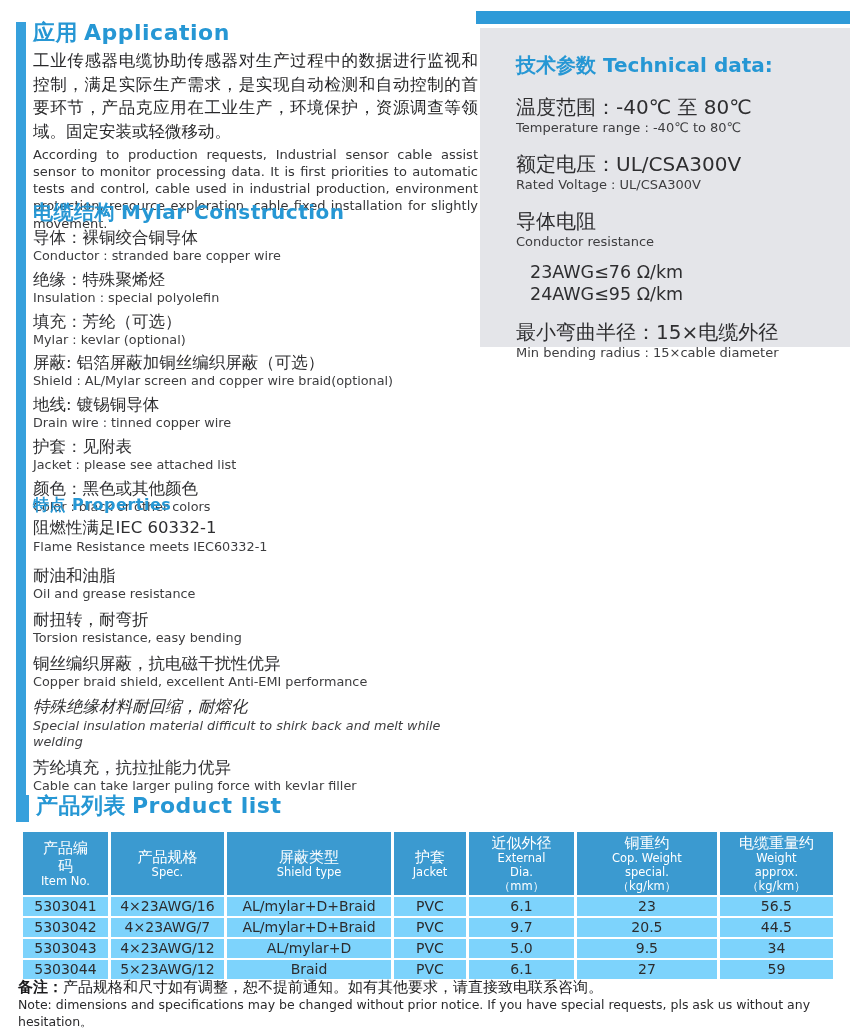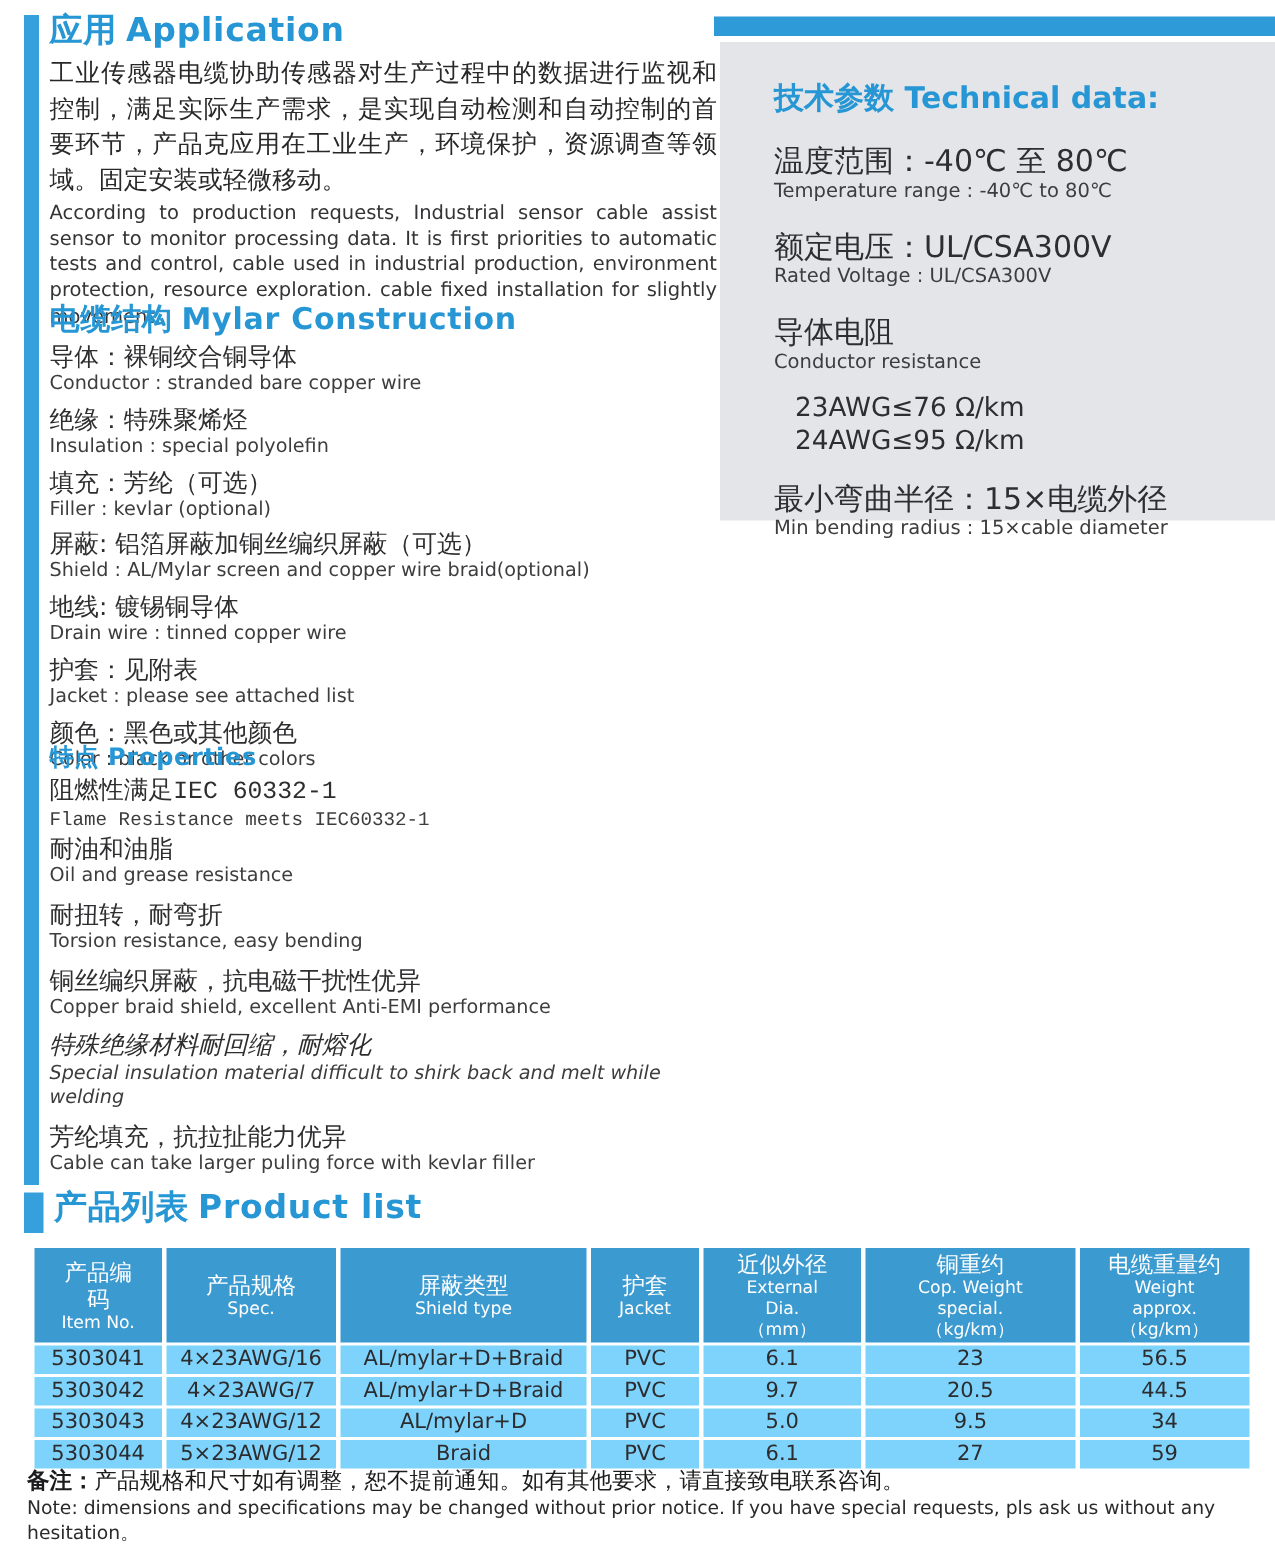--- a/index.html
+++ b/index.html
@@ -12,21 +12,21 @@
   .vbar { position:absolute; left:0; top:2px; bottom:2px; width:10px; background:#36a0dc; }
   .sec-head { font-size:22px; font-weight:bold; color:#2697d4; letter-spacing:0.5px; line-height:1.15; margin-bottom:4px; }
   .sec-head .en { margin-left:6px; }
   .sec-content { margin-left:17px; }
 
   .item { margin-bottom:5px; }
   .item .zh { font-size:16.5px; color:#2e2e30; line-height:1.22; }
   .item .en { font-size:12.8px; color:#3d3d3f; line-height:1.3; }
 
   
-  #app-section { left:16px; top:8px; width:462px; }
+  #app-section { left:16px; top:20px; width:462px; }
   #app-section .sec-content { width:445px; }
   .app-zh { font-size:16.5px; color:#28282a; line-height:1.42; margin-top:2px; text-align:justify; }
   .app-en { font-size:13px; color:#343436; line-height:1.32; margin-top:3px; text-align:justify; }
 
   
   #tech-topbar { position:absolute; left:476px; top:11px; width:374px; height:13px; background:#2e9ad8; }
   #tech-box { position:absolute; left:480px; top:28px; width:370px; height:319px;
               background:#e4e5e9; }
   #tech-box .inner { padding:24px 0 0 36px; }
   .tech-title { font-size:20px; font-weight:bold; color:#2697d4; margin-bottom:16px; }
@@ -109,21 +109,21 @@
       <div class="item">
           <div class="zh">导体：裸铜绞合铜导体</div>
           <div class="en">Conductor : stranded bare copper wire</div>
         </div>
       <div class="item">
           <div class="zh">绝缘：特殊聚烯烃</div>
           <div class="en">Insulation : special polyolefin</div>
         </div>
       <div class="item">
           <div class="zh">填充：芳纶（可选）</div>
-          <div class="en">Filler :  kevlar (optional)</div>
+          <div class="en">Mylar :  kevlar (optional)</div>
         </div>
       <div class="item">
           <div class="zh">屏蔽: 铝箔屏蔽加铜丝编织屏蔽（可选）</div>
           <div class="en">Shield : AL/Mylar screen and copper wire braid(optional)</div>
         </div>
       <div class="item">
           <div class="zh">地线: 镀锡铜导体</div>
           <div class="en">Drain wire : tinned copper wire</div>
         </div>
       <div class="item">
@@ -134,21 +134,21 @@
           <div class="zh">颜色：黑色或其他颜色</div>
           <div class="en">Color : black or other colors</div>
         </div>
     </div>
   </div>
 
   <div class="section" id="properties-section">
     <div class="vbar"></div>
     <div class="sec-content">
       <div class="sec-head" style="font-size:16px;"><span class="zh">特点</span><span class="en">Properties</span></div>
-      <div class="item" style="margin-bottom:1px;font-family:Liberation Mono, monospace;">
+      <div class="item" style="margin-bottom:11px;">
           <div class="zh">阻燃性满足IEC 60332-1</div>
           <div class="en">Flame Resistance meets IEC60332-1</div>
         </div>
       <div class="item" style="margin-bottom:7px;">
           <div class="zh">耐油和油脂</div>
           <div class="en">Oil and grease resistance</div>
         </div>
       <div class="item" style="margin-bottom:7px;">
           <div class="zh">耐扭转，耐弯折</div>
           <div class="en">Torsion resistance, easy bending</div>

